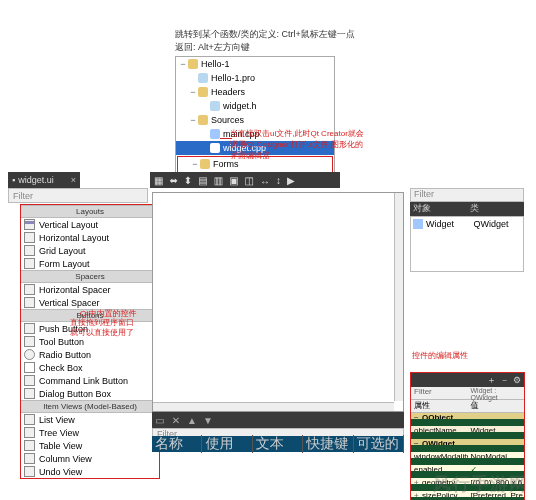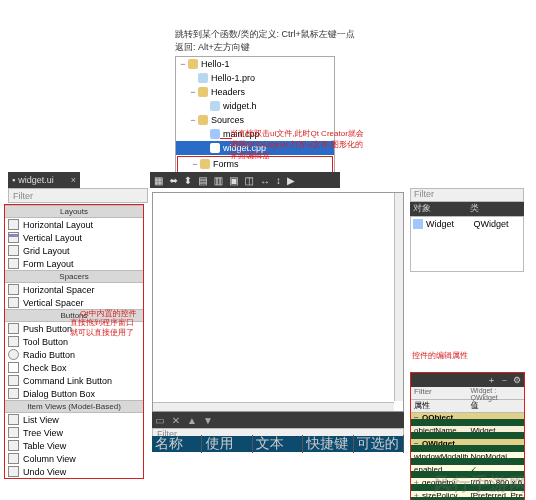--- a/index.html
+++ b/index.html
@@ -18,21 +18,21 @@
 .project-tree .sel .ic{background:#fff}
 .forms-box{border:1px solid #d82020;margin:1px}
 .side-note{position:absolute;top:128px;left:230px;font-size:8px;color:#d82020;line-height:11px;width:140px}
 .leadline{position:absolute;top:138px;left:220px;width:12px;height:1px;background:#d82020}
 .dark-bar{background:#3a3a3a;color:#ddd;font-size:9px;display:flex;align-items:center;height:16px;padding:0 4px}
 .tab-dark{position:absolute;top:172px;left:8px;width:72px}
 .close-x{margin-left:auto;cursor:pointer;color:#bbb}
 .toolbar{position:absolute;top:172px;left:150px;width:190px;justify-content:flex-start;gap:6px}
 .toolbar span{cursor:pointer;font-size:10px}
 .filter-bar-l{position:absolute;top:188px;left:8px;width:140px;height:15px;background:#efefef;border:1px solid #bbb;font-size:9px;color:#888;padding:0 4px;display:flex;align-items:center}
-.widgetbox{position:absolute;top:204px;left:4px;width:140px;border:1px solid #d82020;background:#fff;font-size:9px}
+.widgetbox{position:absolute;top:204px;left:20px;width:140px;border:1px solid #d82020;background:#fff;font-size:9px}
 .wb-hdr{background:#d8d8d8;color:#333;text-align:center;font-size:8px;padding:1px 0;border-top:1px solid #bbb;border-bottom:1px solid #bbb}
 .wb-item{display:flex;align-items:center;padding:1px 3px;cursor:move}
 .wb-item .ico{width:11px;height:11px;margin-right:4px;border:1px solid #888;background:#f0f0f0;display:inline-block}
 .wb-item .ico.v::before{content:'';display:block;width:9px;height:3px;margin:1px auto;background:#88b}
 .wb-item .ico.r{border-radius:50%}
 .wb-item .ico.c{background:#fff}
 .red-note1{position:absolute;top:308px;left:80px;font-size:8px;color:#d82020}
 .red-note2{position:absolute;top:318px;left:64px;font-size:8px;color:#d82020;line-height:10px;text-align:right;width:70px}
 .canvas{position:absolute;top:192px;left:152px;width:252px;height:220px;background:#fff;border:1px solid #999}
 .canvas-inner{position:absolute;top:3px;left:3px;right:10px;bottom:10px;background-image:radial-gradient(circle,#ccc 0.5px,transparent 0.5px);background-size:6px 6px}
@@ -146,26 +146,26 @@
   <span>▶</span>
 </div>
 
 <div class="filter-bar-l">
     <span>Filter</span>
   </div>
 
 <div class="widgetbox">
   <div class="wb-hdr">Layouts</div>
   <div class="wb-item">
-      <span class="ico"></span>
-      <span>Horizontal Layout</span>
-    </div>
-  <div class="wb-item">
       <span class="ico v"></span>
       <span>Vertical Layout</span>
+    </div>
+  <div class="wb-item">
+      <span class="ico"></span>
+      <span>Horizontal Layout</span>
     </div>
   <div class="wb-item">
       <span class="ico"></span>
       <span>Grid Layout</span>
     </div>
   <div class="wb-item">
       <span class="ico"></span>
       <span>Form Layout</span>
     </div>
   <div class="wb-hdr">Spacers</div>

